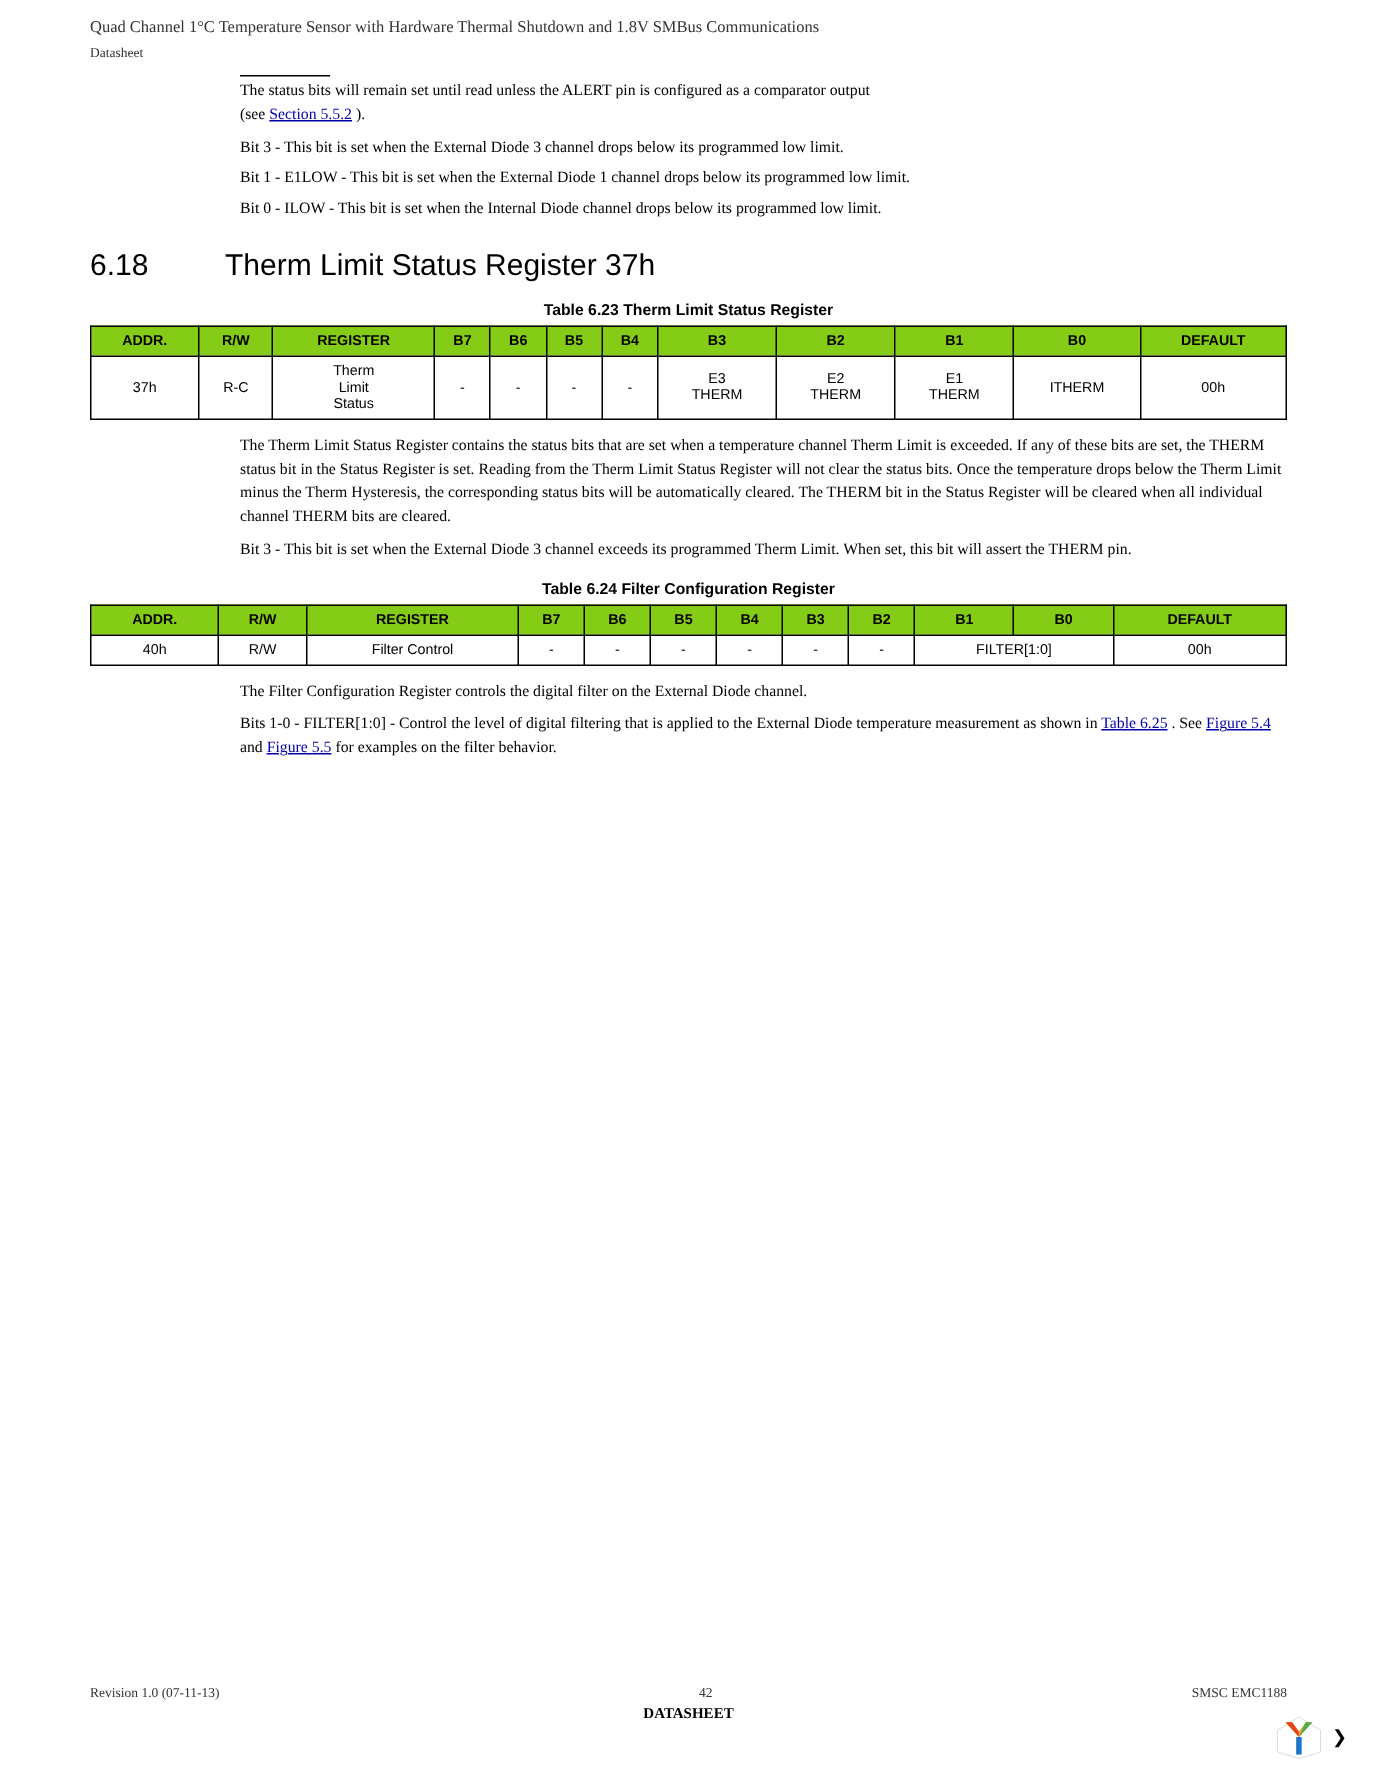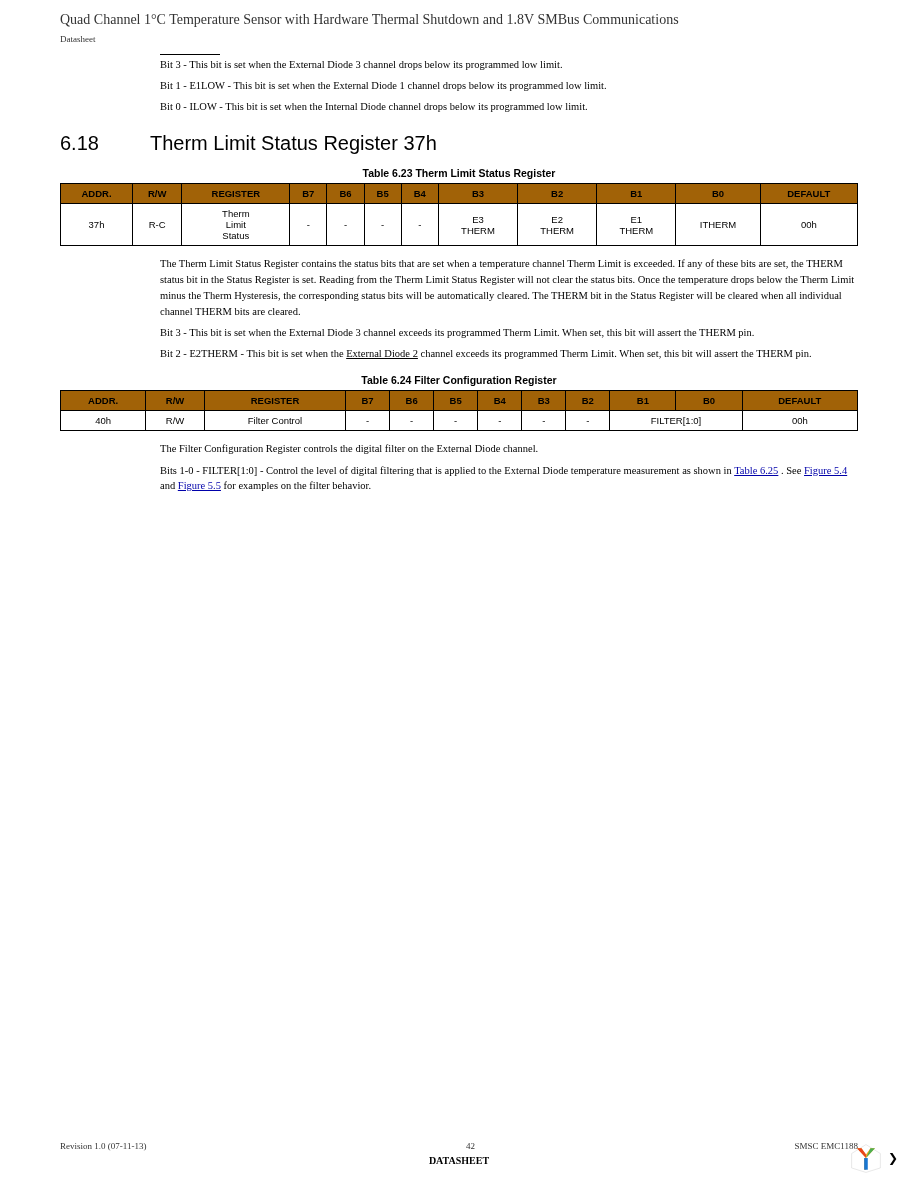--- a/index.html
+++ b/index.html
@@ -14,21 +14,21 @@
     }
     .page {
       width: 918px;
       min-height: 1188px;
       padding: 0;
       position: relative;
       background: #fff;
     }
     .header-bar {
       padding: 12px 60px 4px 60px;
-      font-size: 14px;
+      font-size: 11px;
       color: #333;
       border-bottom: none;
     }
     .subheader-bar {
       padding: 2px 60px 10px 60px;
       font-size: 9px;
       color: #333;
     }
     .content {
       padding: 0px 60px 0 60px;
@@ -72,38 +72,38 @@
     table.reg-table th, table.reg-table td {
       border: 1px solid #000;
       text-align: center;
       padding: 4px 3px;
       font-family: Arial, sans-serif;
       font-size: 9.5px;
       vertical-align: middle;
     }
     table.reg-table th {
       font-weight: bold;
-      background: #a16207;
+      background: #84cc16;
     }
     .body-text {
       font-size: 10.5px;
       line-height: 1.5;
       margin-bottom: 6px;
       padding-left: 100px;
     }
     .body-text-full {
       font-size: 10.5px;
       line-height: 1.5;
       margin-bottom: 6px;
       padding-left: 100px;
       padding-right: 0;
     }
     .footer {
       position: absolute;
-      bottom: 22px;
+      bottom: 40px;
       left: 0;
       right: 0;
       padding: 0 60px;
     }
     .footer-line {
       display: flex;
       justify-content: space-between;
       font-size: 9px;
       color: #333;
       margin-bottom: 4px;
@@ -153,20 +153,26 @@
     <span>Quad Channel 1°C Temperature Sensor with Hardware Thermal Shutdown and 1.8V SMBus Communications</span>
   </div>
   <div class="subheader-bar">
     <span>Datasheet</span>
   </div>
 
   <div class="content">
 
     <div style="padding-left:100px; margin-bottom:2px;">
       <div style="width:60px; border-top:1px solid #000; margin-bottom:2px;"></div>
+    </div>
+    <div class="intro-text">
+      <span>The status bits will remain set until read unless the ALERT pin is configured as a comparator output</span><br>
+      <span>(see</span>
+      <span class="link">Section 5.5.2</span>
+      <span>).</span>
     </div>
     <div class="bit-desc">Bit 3 - This bit is set when the External Diode 3 channel drops below its programmed low limit.</div>
     <div class="bit-desc-wrap">Bit 1 - E1LOW - This bit is set when the External Diode 1 channel drops below its programmed low limit.</div>
     <div class="bit-desc-wrap">Bit 0 - ILOW - This bit is set when the Internal Diode channel drops below its programmed low limit.</div>
 
     <div class="section-heading">
       <span class="section-num">6.18</span>
       <span>Therm Limit Status Register 37h</span>
     </div>
 
@@ -201,25 +207,20 @@
           <td>E2<br>THERM</td>
           <td>E1<br>THERM</td>
           <td>ITHERM</td>
           <td>00h</td>
         </tr>
       </tbody>
     </table>
 
     <div class="body-text-full">The Therm Limit Status Register contains the status bits that are set when a temperature channel Therm Limit is exceeded. If any of these bits are set, the THERM status bit in the Status Register is set. Reading from the Therm Limit Status Register will not clear the status bits. Once the temperature drops below the Therm Limit minus the Therm Hysteresis, the corresponding status bits will be automatically cleared. The THERM bit in the Status Register will be cleared when all individual channel THERM bits are cleared.</div>
     <div class="bit-desc">Bit 3 - This bit is set when the External Diode 3 channel exceeds its programmed Therm Limit. When set, this bit will assert the THERM pin.</div>
-    <div class="bit-desc-wrap">
-      <span>Bit 2 - E2THERM - This bit is set when the</span>
-      <span class="underline">External Diode 2</span>
-      <span>channel exceeds its programmed Therm Limit. When set, this bit will assert the THERM pin.</span>
-    </div>
 
 
     <div class="table-title">Table 6.24  Filter Configuration Register</div>
     <table class="reg-table">
       <thead>
         <tr>
           <th>ADDR.</th>
           <th>R/W</th>
           <th>REGISTER</th>
           <th>B7</th>

